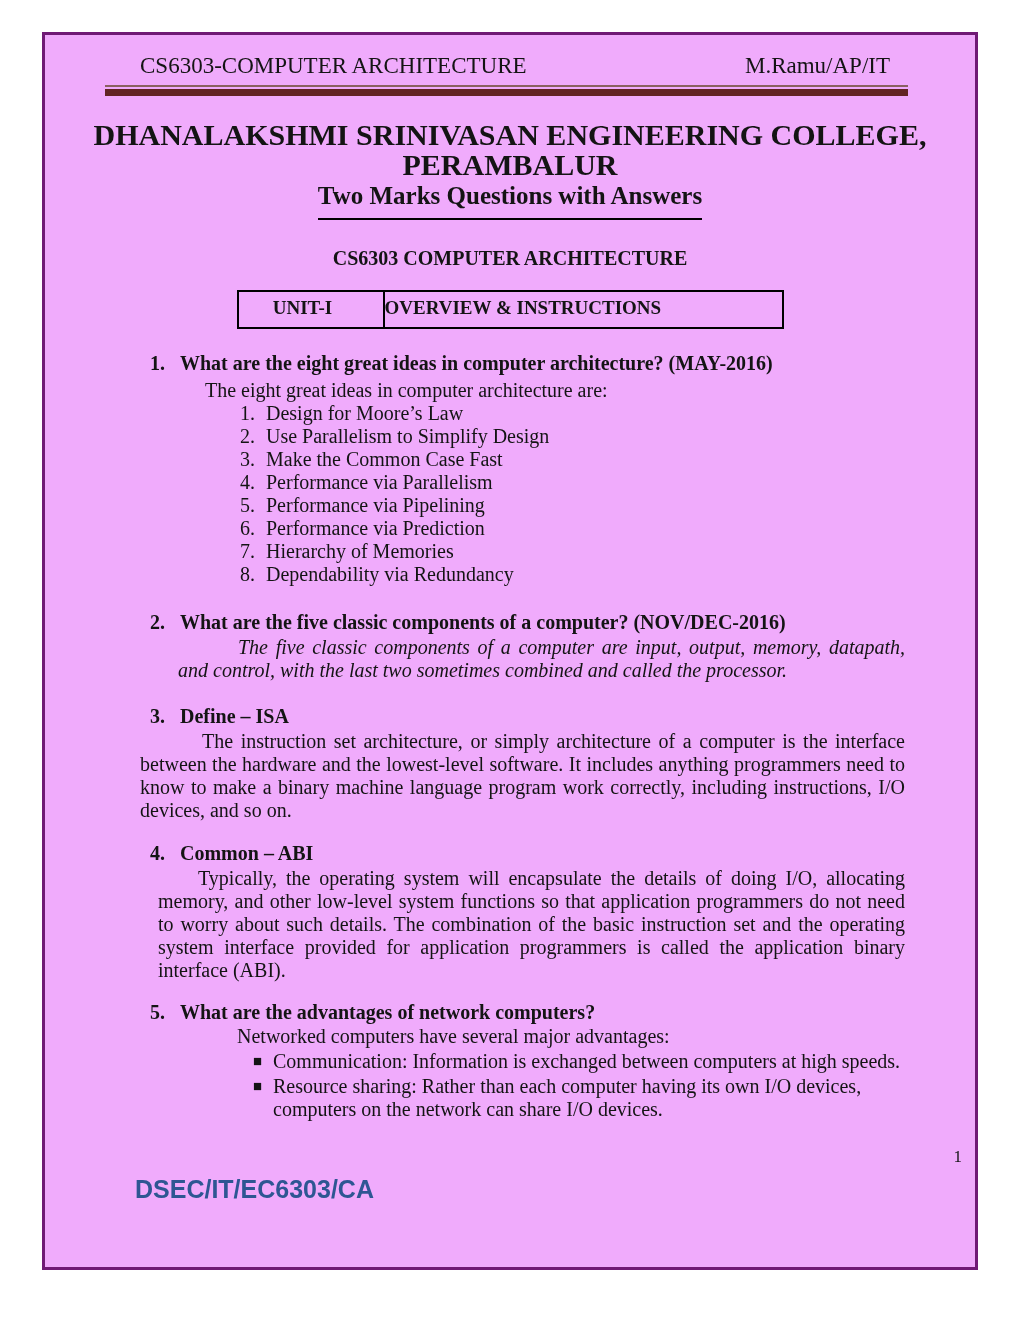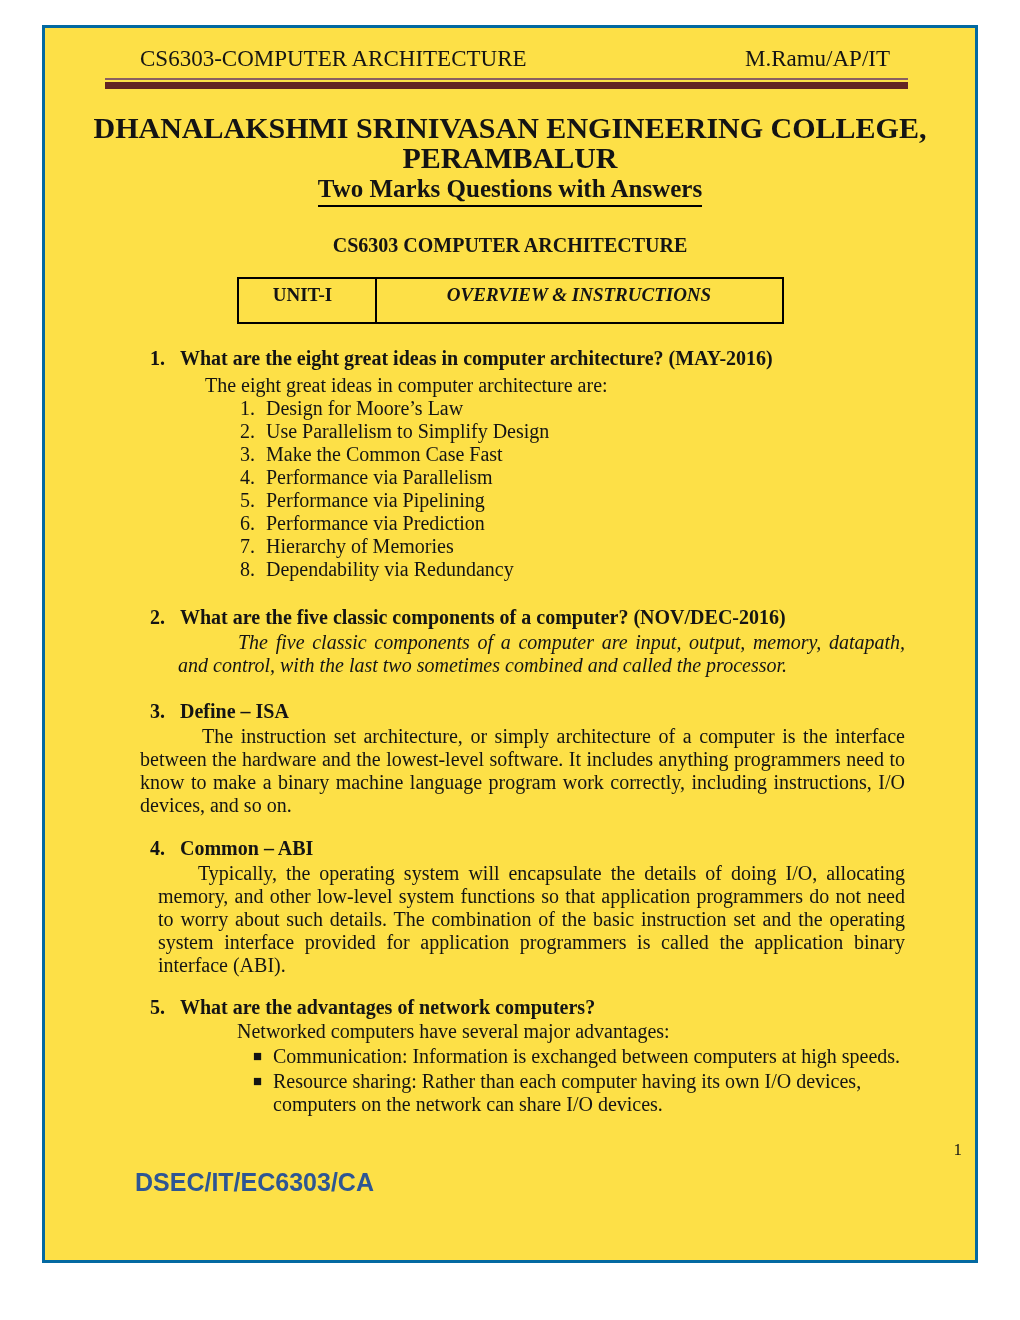--- a/index.html
+++ b/index.html
@@ -11,25 +11,25 @@
     width: 1020px;
     height: 1320px;
     position: relative;
     font-family: "Liberation Serif", serif;
     color: #141414;
     overflow: hidden;
   }
   .page-frame {
     position: absolute;
     left: 42px;
-    top: 25px;
+    top: 32px;
     width: 930px;
     height: 1232px;
-    border: 3px solid #0369a1;
-    background: #fde047;
+    border: 3px solid #701a75;
+    background: #f0abfc;
   }
 
   
   .doc-header {
     margin: 17px 67px 0 60px;
   }
   .doc-header-row {
     display: flex;
     justify-content: space-between;
     align-items: baseline;
@@ -58,21 +58,21 @@
   }
   .doc-type {
     text-align: center;
     font-weight: bold;
     font-size: 25px;
     line-height: 31px;
   }
   .doc-type span {
     display: inline-block;
     border-bottom: 2px solid #000;
-    padding-bottom: 1px;
+    padding-bottom: 7px;
   }
   .course-heading {
     margin-top: 26px;
     text-align: center;
     font-weight: bold;
     font-size: 20px;
     line-height: 24px;
   }
   .semester-heading {
     margin-top: 21px;
@@ -92,28 +92,27 @@
     margin: 20px auto 0 auto;
     width: 543px;
     border: 2px solid #000;
     display: flex;
     font-weight: bold;
     font-size: 19px;
   }
   .unit-cell {
     flex: 0 0 128px;
     text-align: center;
-    padding: 5px 8px 4px 0;
+    padding: 5px 16px 4px 0;
   }
   .topic-cell {
     flex: 1;
-    text-align: center;
-    padding: 5px 0 16px 0;
+    text-align: left;
+    padding: 5px 0 8px 0;
     border-left: 2px solid #000;
-    font-style: italic;
   }
 
   
   .content {
     padding: 0 70px 0 95px;
     font-size: 20px;
     line-height: 23px;
   }
   .q-block { margin-top: 0; }
   .q-head {

